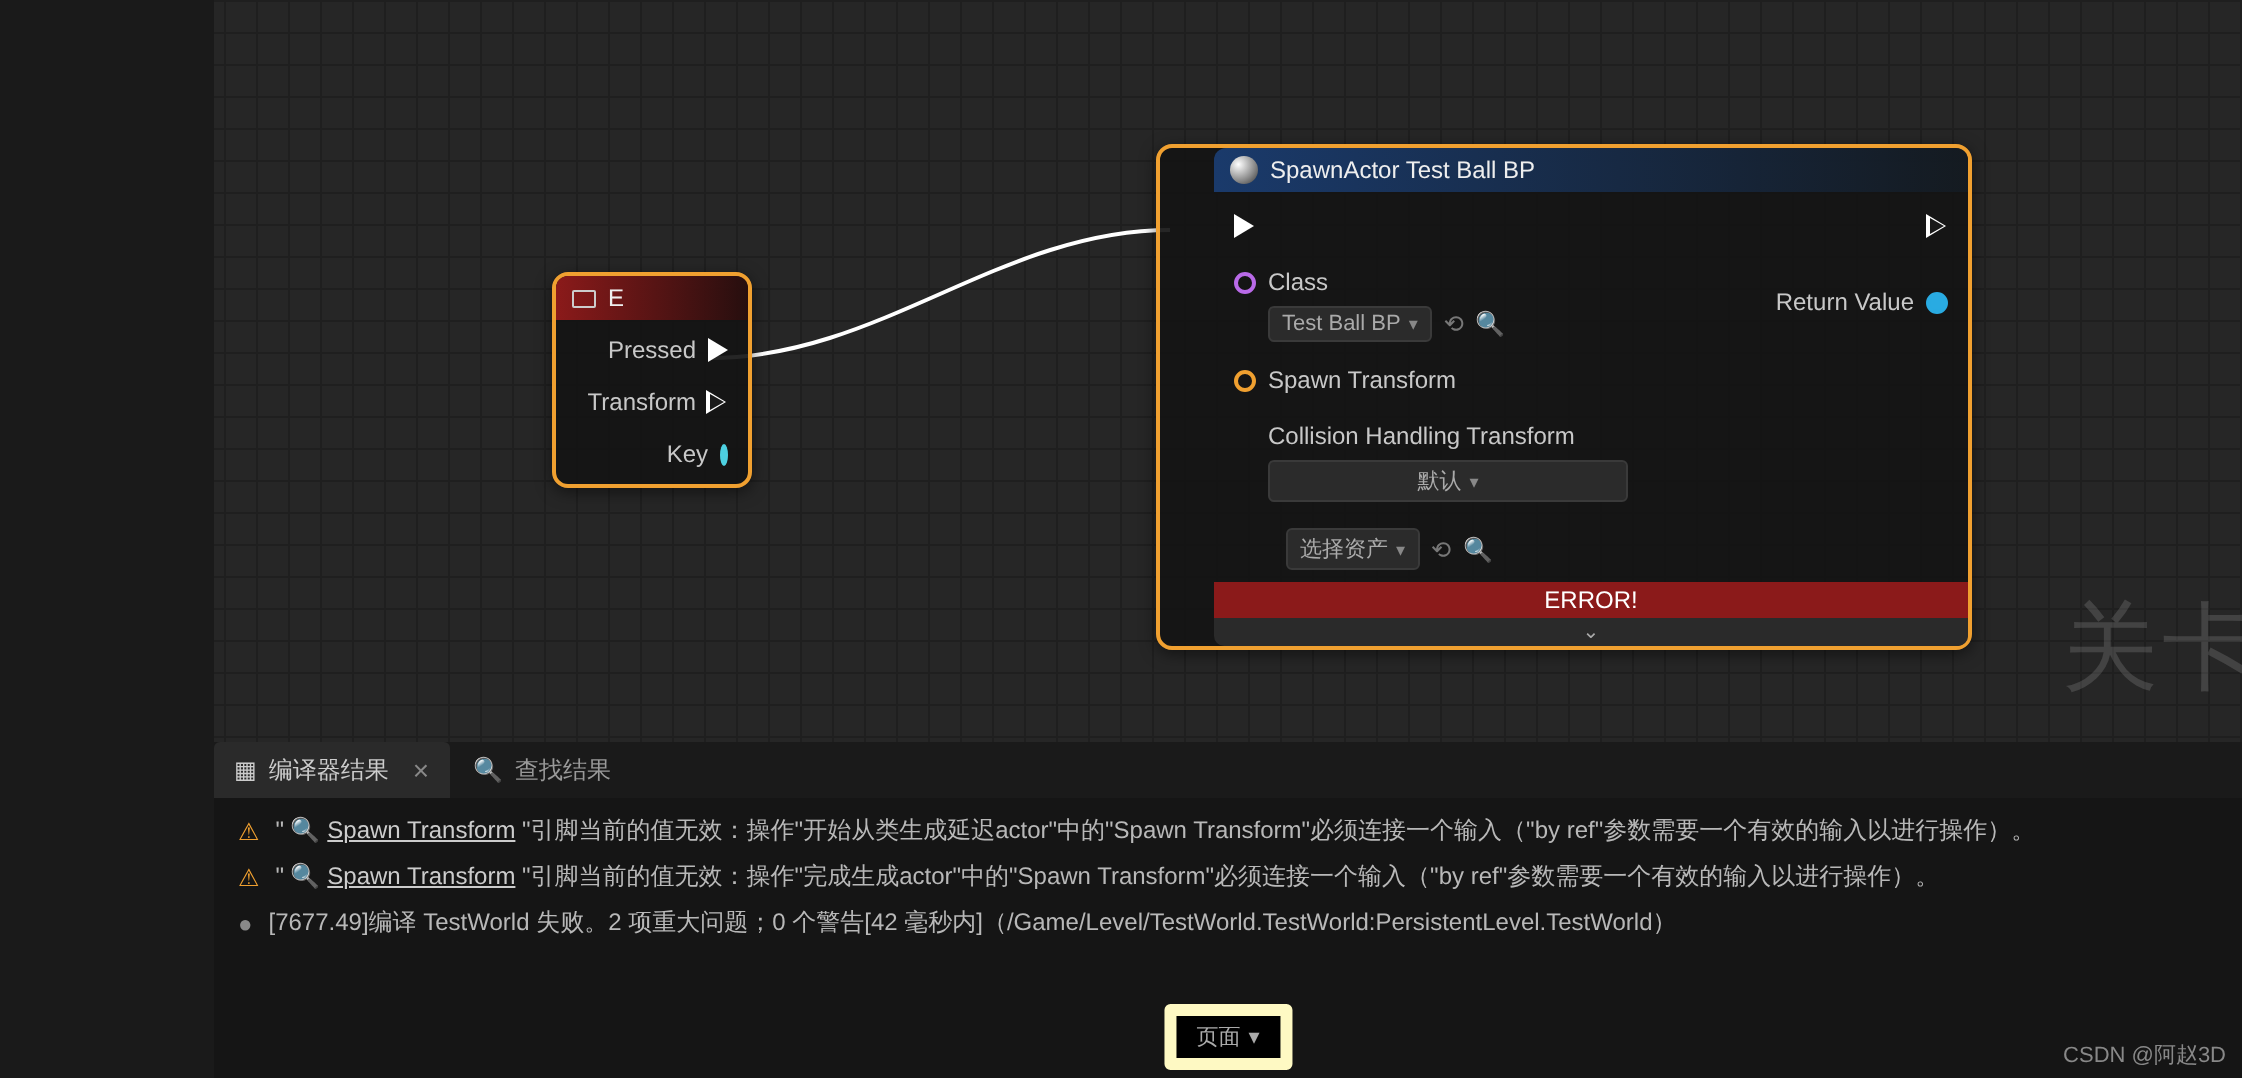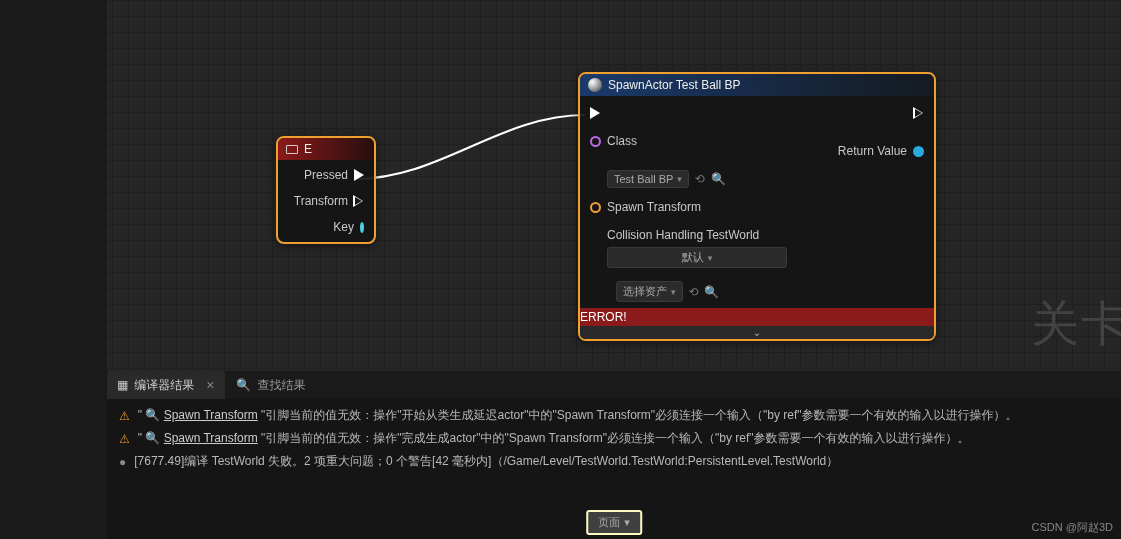--- a/index.html
+++ b/index.html
@@ -63,26 +63,26 @@
 .pin-circle.cyan { border-color: #4dd0e1; }
 
 .dropdown {
   display: inline-flex; align-items: center; gap: 4px;
   background: #2b2b2b; border: 1px solid #3a3a3a; border-radius: 3px;
   padding: 2px 6px; font-size: 11px; color: #aaa; cursor: pointer;
 }
 .dropdown .chev { font-size: 9px; color: #888; }
 .mini-icon { color: #777; font-size: 12px; cursor: pointer; }
 
-.spawn-node { width: 358px; }
+.spawn-node { width: 408px; padding-left: 27px; }
 .spawn-body { display:flex; padding: 8px 10px 0 10px; }
 .spawn-left { flex:1; display:flex; flex-direction:column; gap:10px; }
 .spawn-right { display:flex; flex-direction:column; gap:20px; align-items:flex-end; }
 .label { color:#c8c8c8; font-size:12px; }
-.error-bar { background:#8b1a1a; color:#fff; text-align:left; font-size:12px; padding:2px 0; font-weight:500; }
+.error-bar { background:#8b1a1a; color:#fff; text-align:center; font-size:12px; padding:2px 0; font-weight:500; }
 .expand-bar { background:#2a2a2a; text-align:center; padding:1px 0; border-radius:0 0 5px 5px; color:#aaa; font-size:10px; }
 
 
 .bottom-panel {
   position:absolute; left:107px; right:0; top:371px; bottom:0; background:#151515;
 }
 .tab-bar { display:flex; align-items:center; height:28px; background:#1a1a1a; }
 .tab {
   display:flex; align-items:center; gap:6px; padding:0 10px; height:100%;
   background:#2a2a2a; color:#ccc; font-size:12px; border-radius:3px 3px 0 0;
@@ -91,21 +91,21 @@
 .search-results { display:flex; align-items:center; gap:6px; padding:0 12px; color:#999; font-size:12px; }
 .msg-list { padding:8px 12px; display:flex; flex-direction:column; gap:6px; font-size:12px; color:#b8b8b8; }
 .msg-row { display:flex; align-items:center; gap:8px; }
 .warn-icon { color:#f0a030; }
 .bullet { color:#888; }
 .msg-link { text-decoration: underline; color:#ccc; cursor:pointer; }
 .mag { color:#aaa; }
 
 .footer-btn {
   position:absolute; bottom:4px; left:50%; transform:translateX(-50%);
-  background:#404040; border:2px solid #fef9c3; border-radius:3px;
+  background:#000000; border:6px solid #fef9c3; border-radius:3px;
   padding:3px 10px; color:#aaa; font-size:11px; display:flex; align-items:center; gap:4px;text-align:center;
 }
 .credits { position:absolute; bottom:4px; right:8px; color:#888; font-size:11px;text-align:right; }
 
 .keyboard-icon { display:inline-block; width:12px; height:9px; border:1px solid #ccc; border-radius:1px; position:relative; }
 .sphere-icon { display:inline-block; width:14px; height:14px; border-radius:50%; background:radial-gradient(circle at 30% 30%, #fff, #888 60%, #333); }
 </style>
 </head>
 <body>
 
@@ -145,36 +145,36 @@
     <div class="spawn-body">
       <div class="spawn-left">
         <div class="pin-row">
           <span class="pin-exec"></span>
         </div>
         <div>
           <div class="pin-row">
             <span class="pin-circle purple"></span>
             <span class="label">Class</span>
           </div>
-          <div class="pin-row" style="margin-left:17px; margin-top:20px;">
+          <div class="pin-row" style="margin-left:17px; margin-top:3px;">
             <span class="dropdown">
               <span>Test Ball BP</span>
               <span class="chev">▾</span>
             </span>
             <span class="mini-icon">⟲</span>
             <span class="mini-icon">🔍</span>
           </div>
         </div>
         <div class="pin-row">
           <span class="pin-circle orange"></span>
           <span class="label">Spawn Transform</span>
         </div>
         <div>
           <div class="pin-row">
-              <span class="label" style="margin-left:17px;">Collision Handling TestWorld</span>
+              <span class="label" style="margin-left:17px;">Collision Handling Transform</span>
             </div>
           <div class="pin-row" style="margin-left:17px; margin-top:3px;">
             <span class="dropdown" style="width:180px; justify-content:center;">
               <span>默认</span>
               <span class="chev">▾</span>
             </span>
           </div>
         </div>
         <div>
           <div class="pin-row" style="margin-left:26px; margin-top:3px; margin-bottom:6px;">

